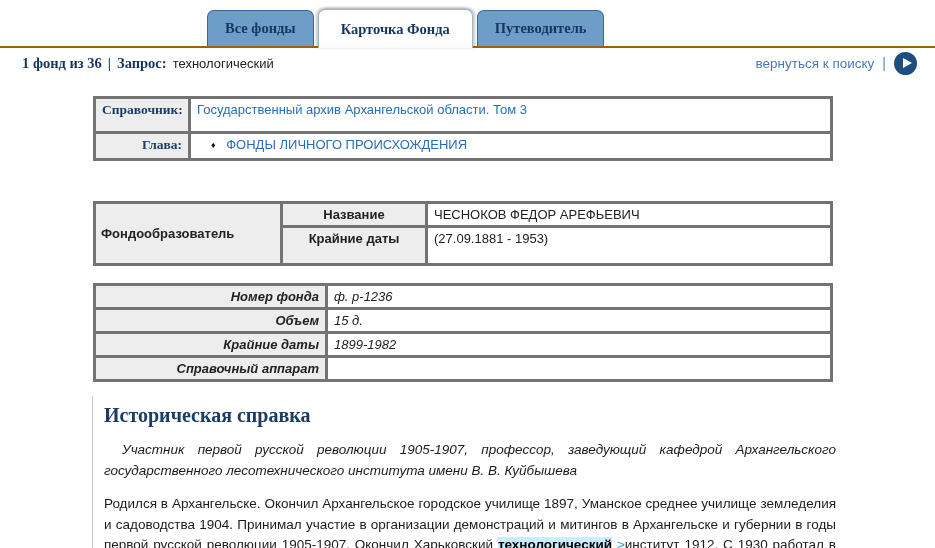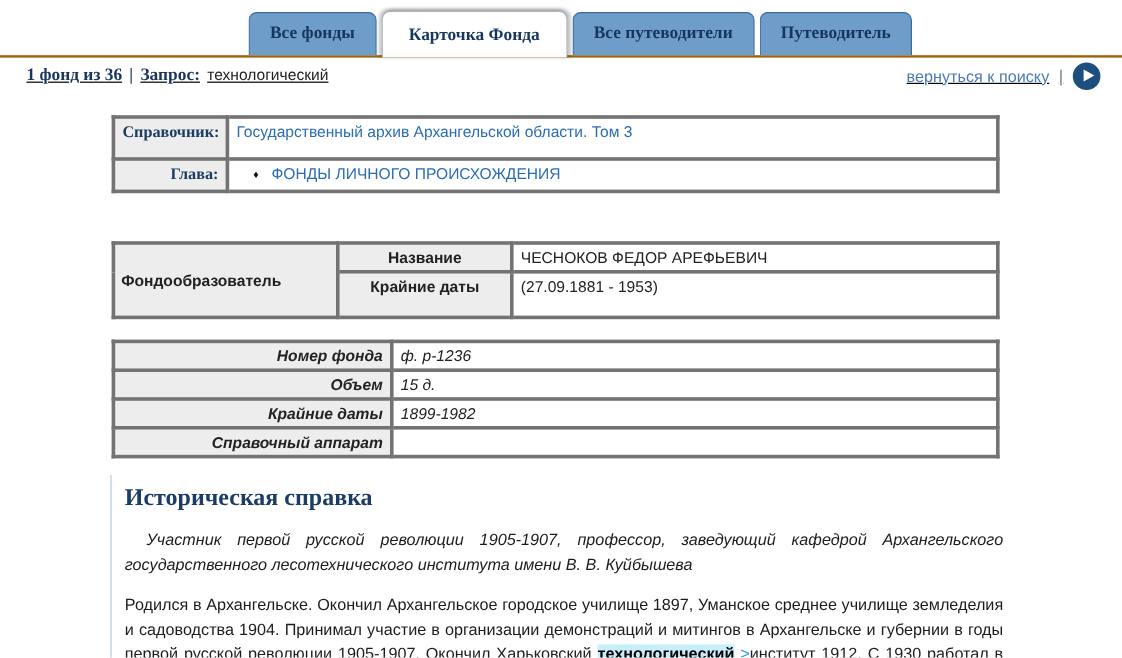--- a/index.html
+++ b/index.html
@@ -14,21 +14,21 @@
          border-radius:7px 7px 0 0; margin-right:4px; cursor:pointer;
          font-family:"Liberation Serif", serif; font-weight:bold; font-size:14.5px;
          color:#17365d; box-shadow:-1px -1px 0 #ffffff, 1px -1px 0 #ffffff; }
   .tab.active { background:#ffffff; border:1px solid #a9b4bf; border-bottom:none;
                 height:39px; margin-bottom:-2px; z-index:2; padding:0 22px;
                 box-shadow:-2px -1px 3px rgba(0,0,0,.22), 2px -1px 3px rgba(0,0,0,.22);
                 background-image:linear-gradient(#ffffff 70%, #fbfbfb); }
 
   
   .resultbar { height:30px; display:flex; align-items:center; justify-content:space-between;
-               padding:0 18px 0 22px; background:#ffffff;text-decoration:underline; }
+               padding:0 18px 0 22px; background:#ffffff; }
   .rb-left { display:flex; align-items:baseline; gap:6px; }
   .rb-count, .rb-qlabel, .rb-sep { font-family:"Liberation Serif", serif; font-weight:bold;
                font-size:14.5px; color:#17365d; }
   .rb-qvalue { font-size:13px; color:#222222; }
   .rb-right { display:flex; align-items:center; gap:8px; }
   .back-link { font-size:13.5px; color:#4a7ab5; text-decoration:none; cursor:pointer; }
   .rb-sep2 { color:#6b7f93; font-size:14px; }
   .circle-btn { width:23px; height:23px; border-radius:50%; background:#1d4f7e;
                 display:flex; align-items:center; justify-content:center; cursor:pointer; }
   .play-tri { width:0; height:0; border-left:9px solid #ffffff;
@@ -69,21 +69,20 @@
   .lead { font-style:italic; text-indent:18px; margin-bottom:13px; }
   .seg-highlight { font-weight:bold; background:#c9eefb; color:#000; }
   .seg-arrow { color:#2e9bd6; cursor:pointer; }
 </style>
 </head>
 <body>
 
 <div class="tabbar">
   <div class="tab">Все фонды</div>
   <div class="tab active">Карточка Фонда</div>
-  <div class="tab">Все путеводители</div>
   <div class="tab">Путеводитель</div>
 </div>
 
 <div class="resultbar">
   <div class="rb-left">
     <span class="rb-count">1 фонд из 36</span>
     <span class="rb-sep">|</span>
     <span class="rb-qlabel">Запрос:</span>
     <span class="rb-qvalue">технологический</span>
   </div>

